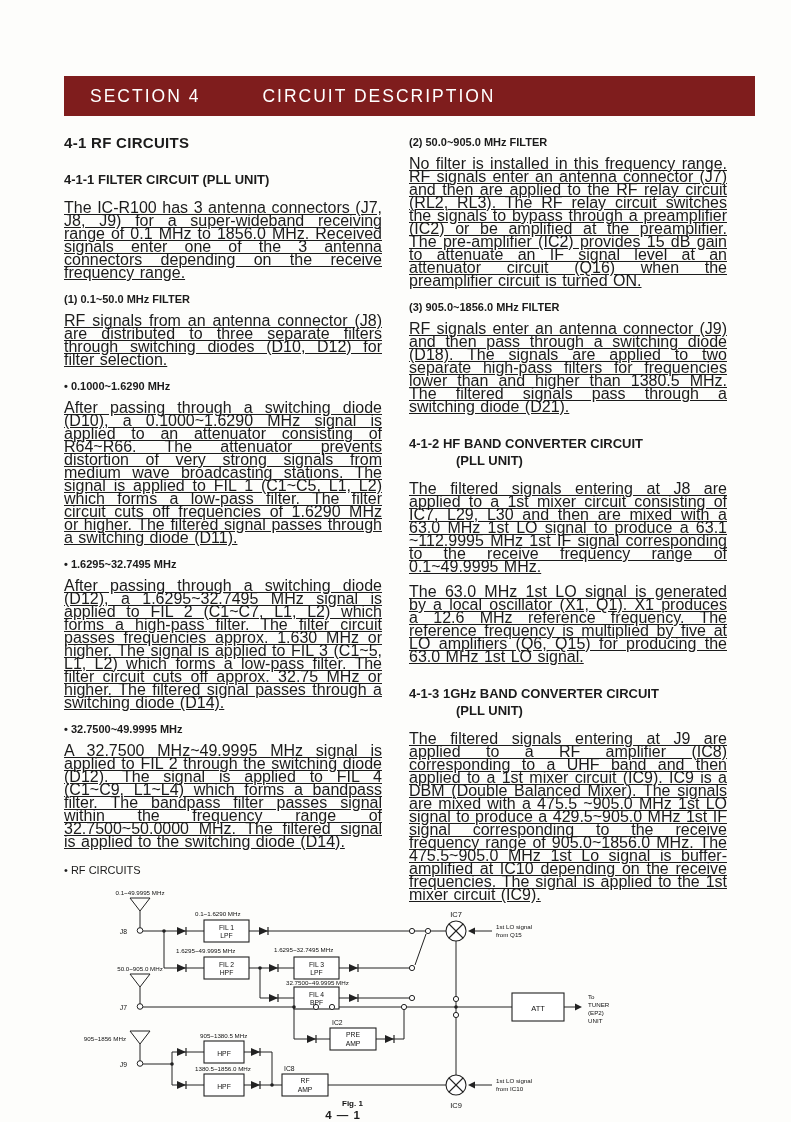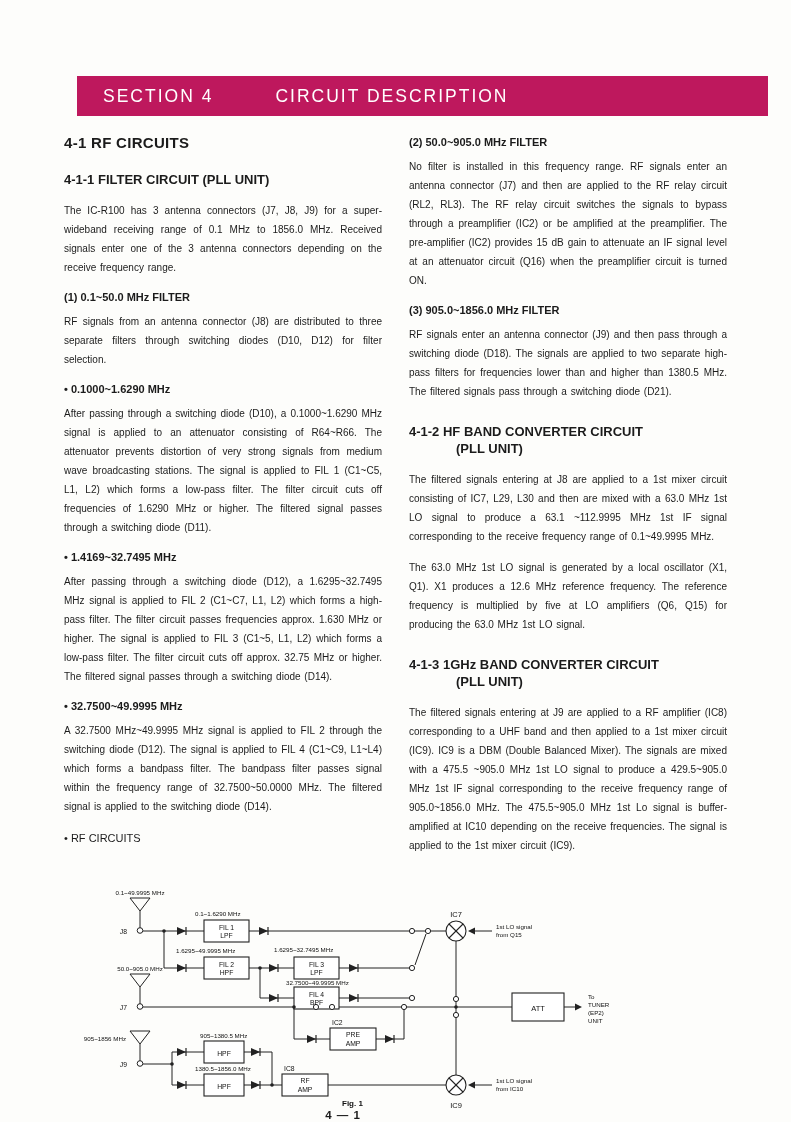--- a/index.html
+++ b/index.html
@@ -2,31 +2,32 @@
 <html><head>
 <meta charset="utf-8">
 <style>
   html,body{margin:0;padding:0;background:#e9e9e9;}
   .page{
     position:relative;width:791px;height:1122px;background:#fdfdfb;
     font-family:"Liberation Sans", sans-serif;color:#1b1b1b;overflow:hidden;
     margin:0 auto;
   }
   .header-bar{
-    position:absolute;left:77px;top:76px;width:691px;height:40px;background:#be185d;
+    position:absolute;left:64px;top:76px;width:691px;height:40px;background:#7f1d1d;
     color:#fff;display:flex;align-items:center;
   }
   .header-bar .sec{margin-left:26px;font-size:17.5px;letter-spacing:2px;}
   .header-bar .title{margin-left:62px;font-size:17.5px;letter-spacing:2px;}
   .col{position:absolute;top:134px;width:318px;}
   .col-left{left:64px;}
   .col-right{left:409px;}
   .col p{
-    font-size:10px;line-height:19px;text-align:justify;margin:0 0 12px;
+    font-size:16px;line-height:13px;text-align:justify;margin:0 0 12px;
     word-spacing:1px;
+    text-decoration:underline;
   }
   h2{font-size:15px;margin:0 0 20px;letter-spacing:0.3px;}
   h3{font-size:13px;margin:22px 0 13px;line-height:17px;}
   h3 .l2{display:block;padding-left:47px;}
   h4{font-size:11px;margin:14px 0 9px;}
   .col-right h4:first-child{margin-top:2px;}
   h5{font-size:11px;margin:14px 0 9px;}
   h2,h3,h4,h5{font-weight:bold;}
   .figlabel{margin-top:16px;font-size:11px;font-weight:normal;}
   .diagram{position:absolute;left:64px;top:889px;width:691px;height:224px;}
@@ -54,21 +55,21 @@
   </div>
 
   <div class="col col-left">
     <h2>4-1 RF CIRCUITS</h2>
     <h3 style="margin-top:6px">4-1-1 FILTER CIRCUIT (PLL UNIT)</h3>
     <p>The IC-R100 has 3 antenna connectors (J7, J8, J9) for a super-wideband receiving range of 0.1 MHz to 1856.0 MHz. Received signals enter one of the 3 antenna connectors depending on the receive frequency range.</p>
     <h4>(1) 0.1~50.0 MHz FILTER</h4>
     <p>RF signals from an antenna connector (J8) are distributed to three separate filters through switching diodes (D10, D12) for filter selection.</p>
     <h5>• 0.1000~1.6290 MHz</h5>
     <p>After passing through a switching diode (D10), a 0.1000~1.6290 MHz signal is applied to an attenuator consisting of R64~R66. The attenuator prevents distortion of very strong signals from medium wave broadcasting stations. The signal is applied to FIL 1 (C1~C5, L1, L2) which forms a low-pass filter. The filter circuit cuts off frequencies of 1.6290 MHz or higher. The filtered signal passes through a switching diode (D11).</p>
-    <h5>• 1.4169~32.7495 MHz</h5>
+    <h5>• 1.6295~32.7495 MHz</h5>
     <p>After passing through a switching diode (D12), a 1.6295~32.7495 MHz signal is applied to FIL 2 (C1~C7, L1, L2) which forms a high-pass filter. The filter circuit passes frequencies approx. 1.630 MHz or higher. The signal is applied to FIL 3 (C1~5, L1, L2) which forms a low-pass filter. The filter circuit cuts off approx. 32.75 MHz or higher. The filtered signal passes through a switching diode (D14).</p>
     <h5>• 32.7500~49.9995 MHz</h5>
     <p>A 32.7500 MHz~49.9995 MHz signal is applied to FIL 2 through the switching diode (D12). The signal is applied to FIL 4 (C1~C9, L1~L4) which forms a bandpass filter. The bandpass filter passes signal within the frequency range of 32.7500~50.0000 MHz. The filtered signal is applied to the switching diode (D14).</p>
     <div class="figlabel">• RF CIRCUITS</div>
   </div>
 
   <div class="col col-right">
     <h4>(2) 50.0~905.0 MHz FILTER</h4>
     <p>No filter is installed in this frequency range. RF signals enter an antenna connector (J7) and then are applied to the RF relay circuit (RL2, RL3). The RF relay circuit switches the signals to bypass through a preamplifier (IC2) or be amplified at the preamplifier. The pre-amplifier (IC2) provides 15 dB gain to attenuate an IF signal level at an attenuator circuit (Q16) when the preamplifier circuit is turned ON.</p>
     <h4>(3) 905.0~1856.0 MHz FILTER</h4>

